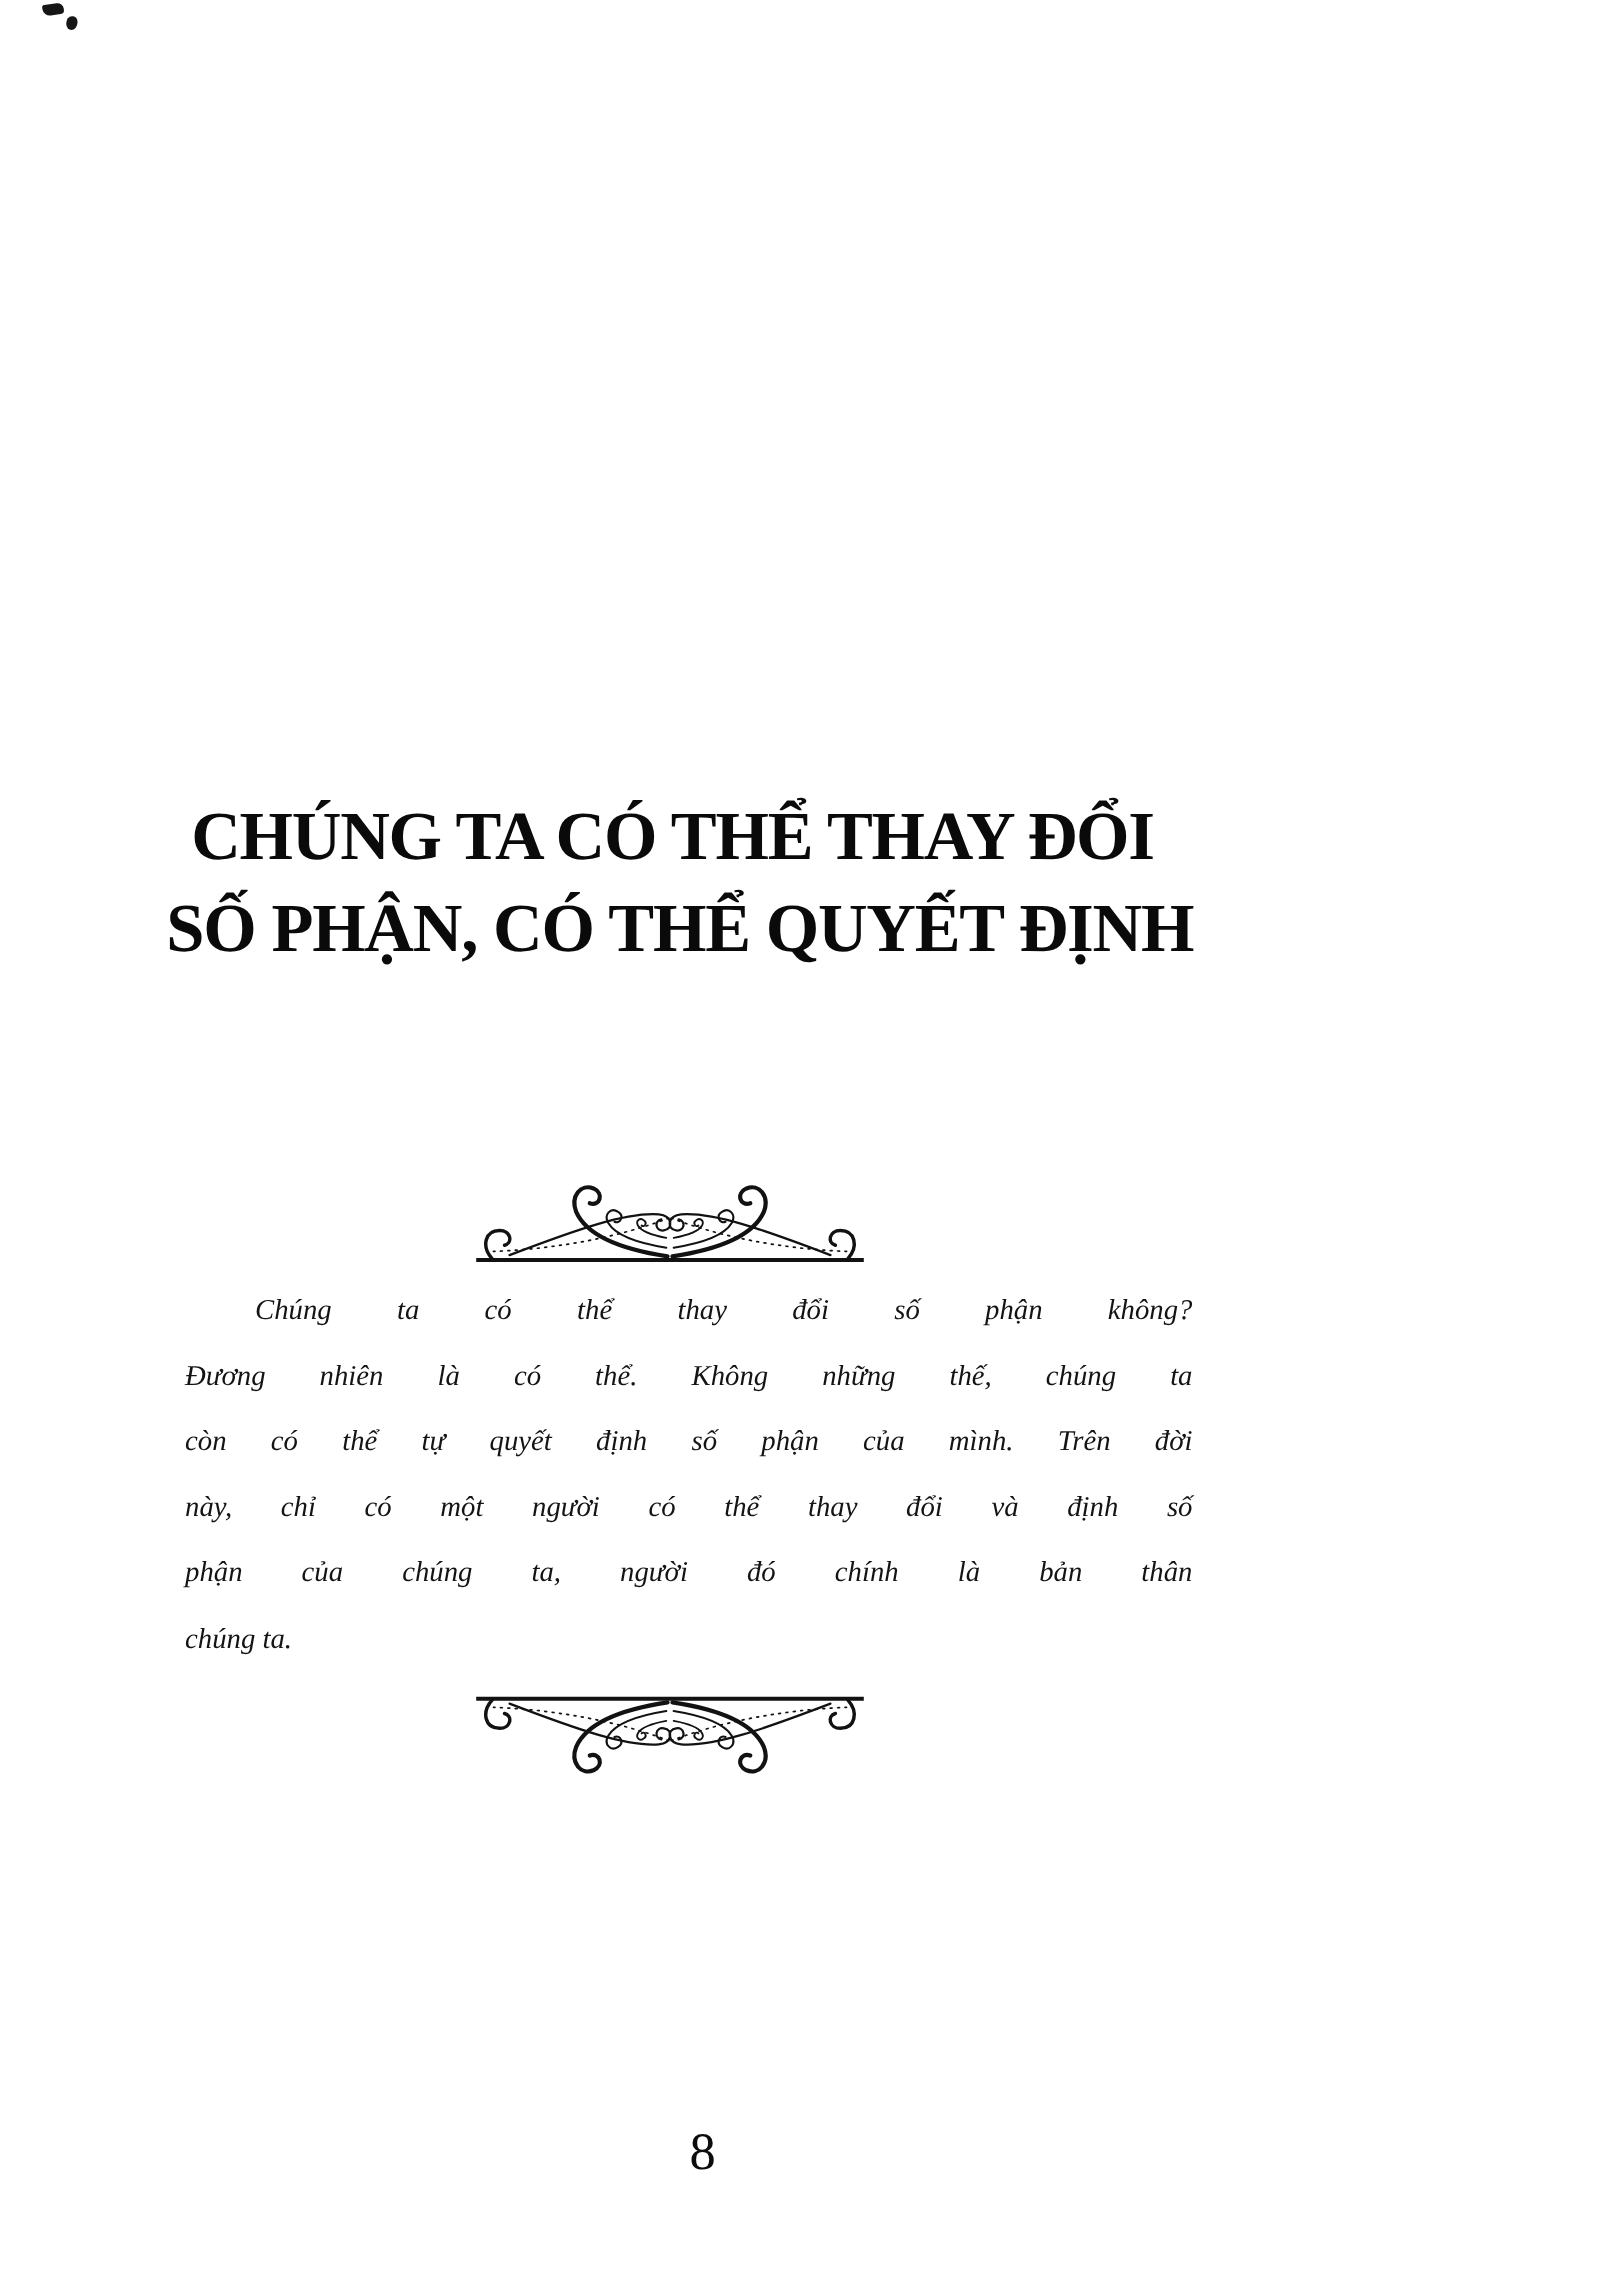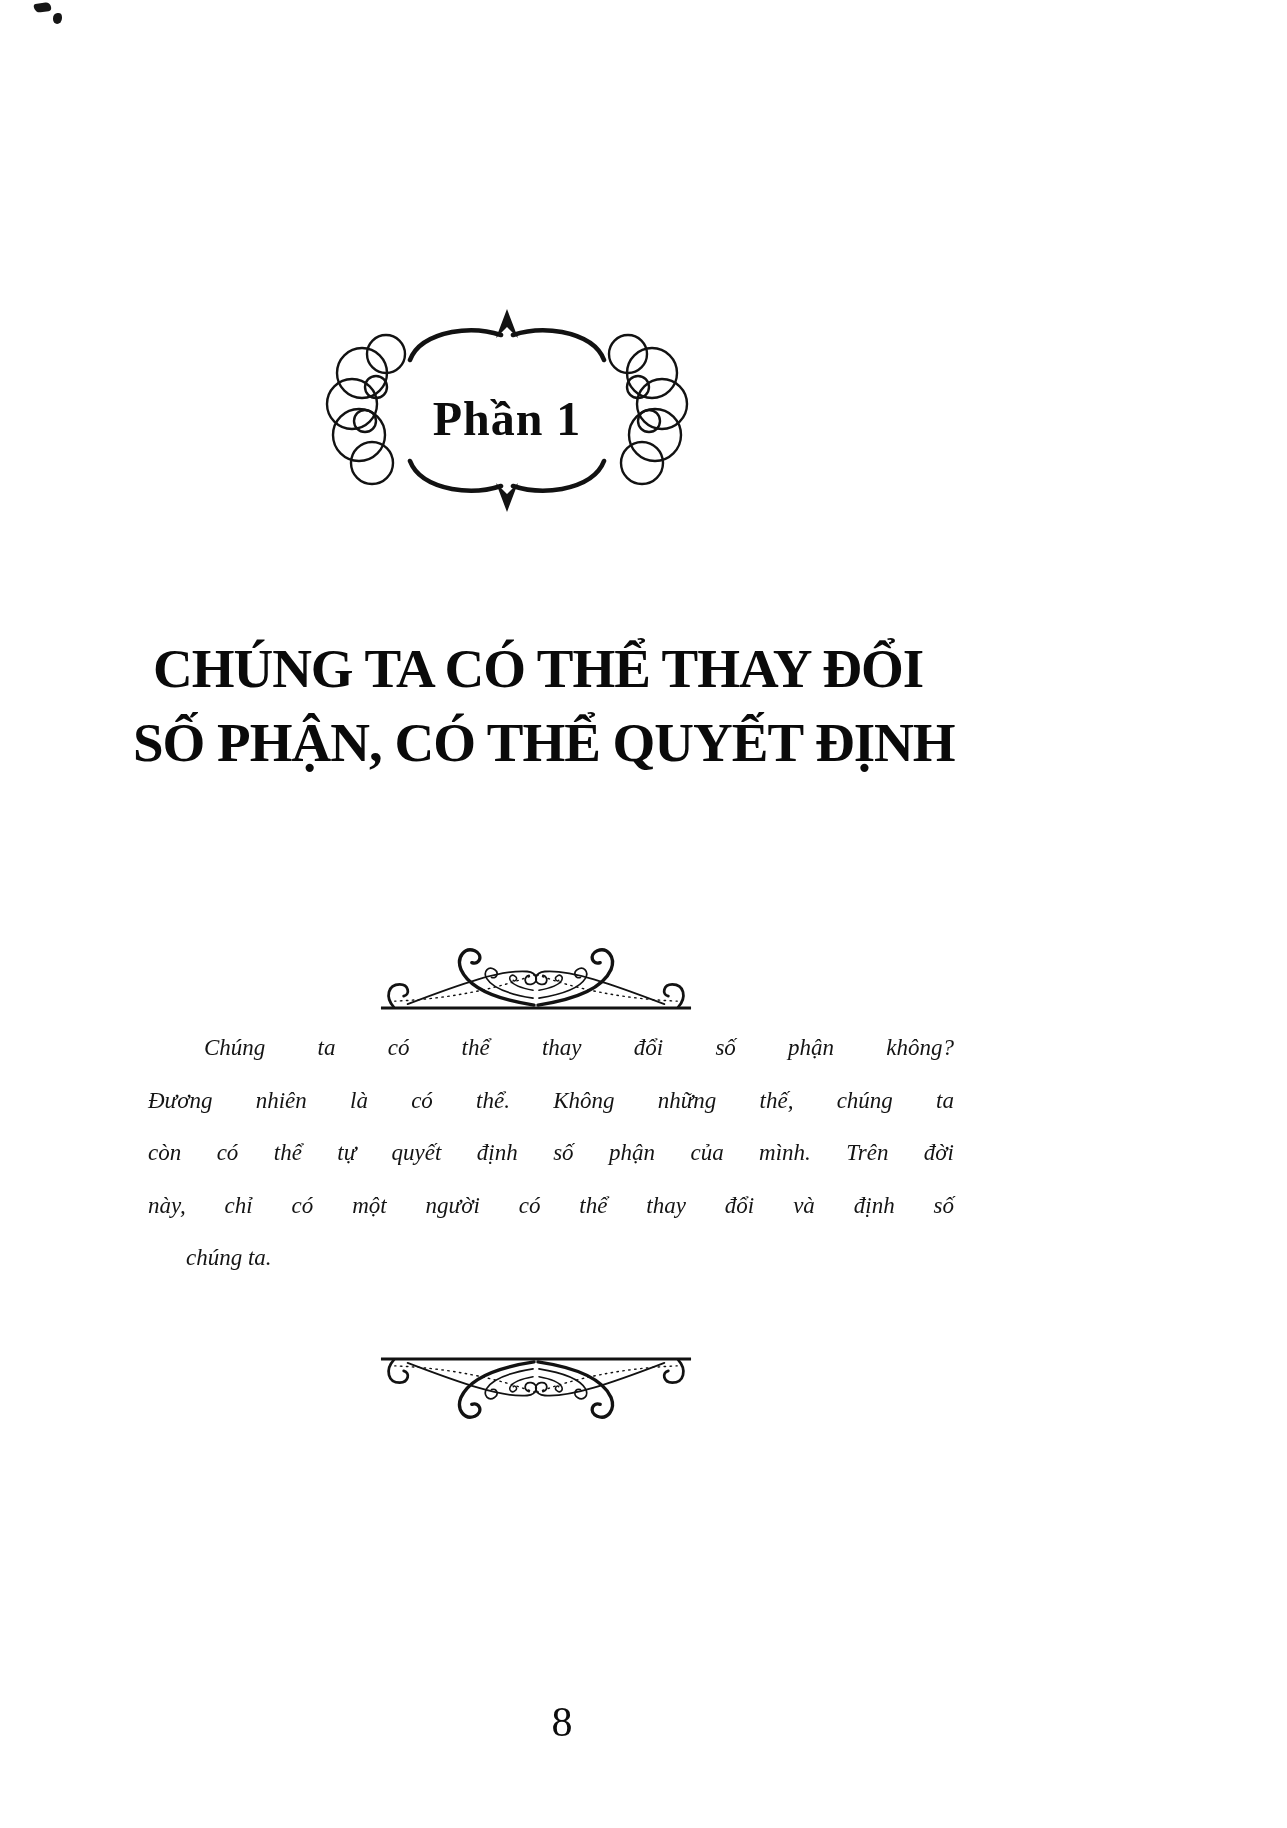--- a/index.html
+++ b/index.html
@@ -52,21 +52,21 @@
   
   .quote {
     position:absolute; left:148px; top:1022px; width:806px;
     font-family:"Liberation Serif", serif;
     font-style:italic;
     font-size:23px; line-height:52.5px;
     color:#141414;
   }
   .quote .pline { text-align:justify; text-align-last:justify; }
   .quote .pline.first { text-indent:56px; }
-  .quote .pline.last { text-align-last:left;margin-left:38px; }
+  .quote .pline.last { text-align-last:left; }
 
   
   .folio {
     position:absolute; left:0; top:1698px; width:1124px;
     text-align:center;
     font-family:"Liberation Serif", serif;
     font-size:42px; color:#0c0c0c;
   }
 </style>
 </head>
@@ -99,46 +99,36 @@
     <path id="cart-bracket" d="M98,62 C104,46 120,38 140,34 C162,30 180,34 189,37 M201,37 C210,34 228,30 250,34 C270,38 286,46 292,62" stroke="#121212" stroke-width="4.6" fill="none" stroke-linecap="round"></path>
     <polygon id="cart-beak" points="184,40 195,11 206,40 195,29" fill="#121212"></polygon>
   </defs>
 </svg>
 
 <div class="page">
 
   <div class="speck a"></div>
   <div class="speck b"></div>
 
-  <div class="cartouche">
-    <svg viewBox="0 0 390 225">
-      <use href="#cart-loops"></use>
-      <use href="#cart-loops" transform="translate(390,0) scale(-1,1)"></use>
-      <use href="#cart-bracket"></use>
-      <use href="#cart-beak"></use>
-      <use href="#cart-bracket" transform="translate(0,225) scale(1,-1)"></use>
-      <use href="#cart-beak" transform="translate(0,225) scale(1,-1)"></use>
-    </svg>
-    <div class="part-label">Phần 1</div>
-  </div>
 
   <div class="chapter-title">
     <div class="tline">CHÚNG TA CÓ THỂ THAY ĐỔI</div>
     <div class="tline">SỐ PHẬN, CÓ THỂ QUYẾT ĐỊNH</div>
   </div>
 
   <svg class="flourish top" viewBox="0 0 320 88">
     <use href="#flourish-art"></use>
   </svg>
 
   <div class="quote">
     <div class="pline first">Chúng ta có thể thay đổi số phận không?</div>
     <div class="pline">Đương nhiên là có thể. Không những thế, chúng ta</div>
     <div class="pline">còn có thể tự quyết định số phận của mình. Trên đời</div>
     <div class="pline">này, chỉ có một người có thể thay đổi và định số</div>
+    <div class="pline">phận của chúng ta, người đó chính là bản thân</div>
     <div class="pline last">chúng ta.</div>
   </div>
 
   <svg class="flourish bottom" viewBox="0 0 320 88">
     <use href="#flourish-art"></use>
   </svg>
 
   <div class="folio">8</div>
 
 </div>

